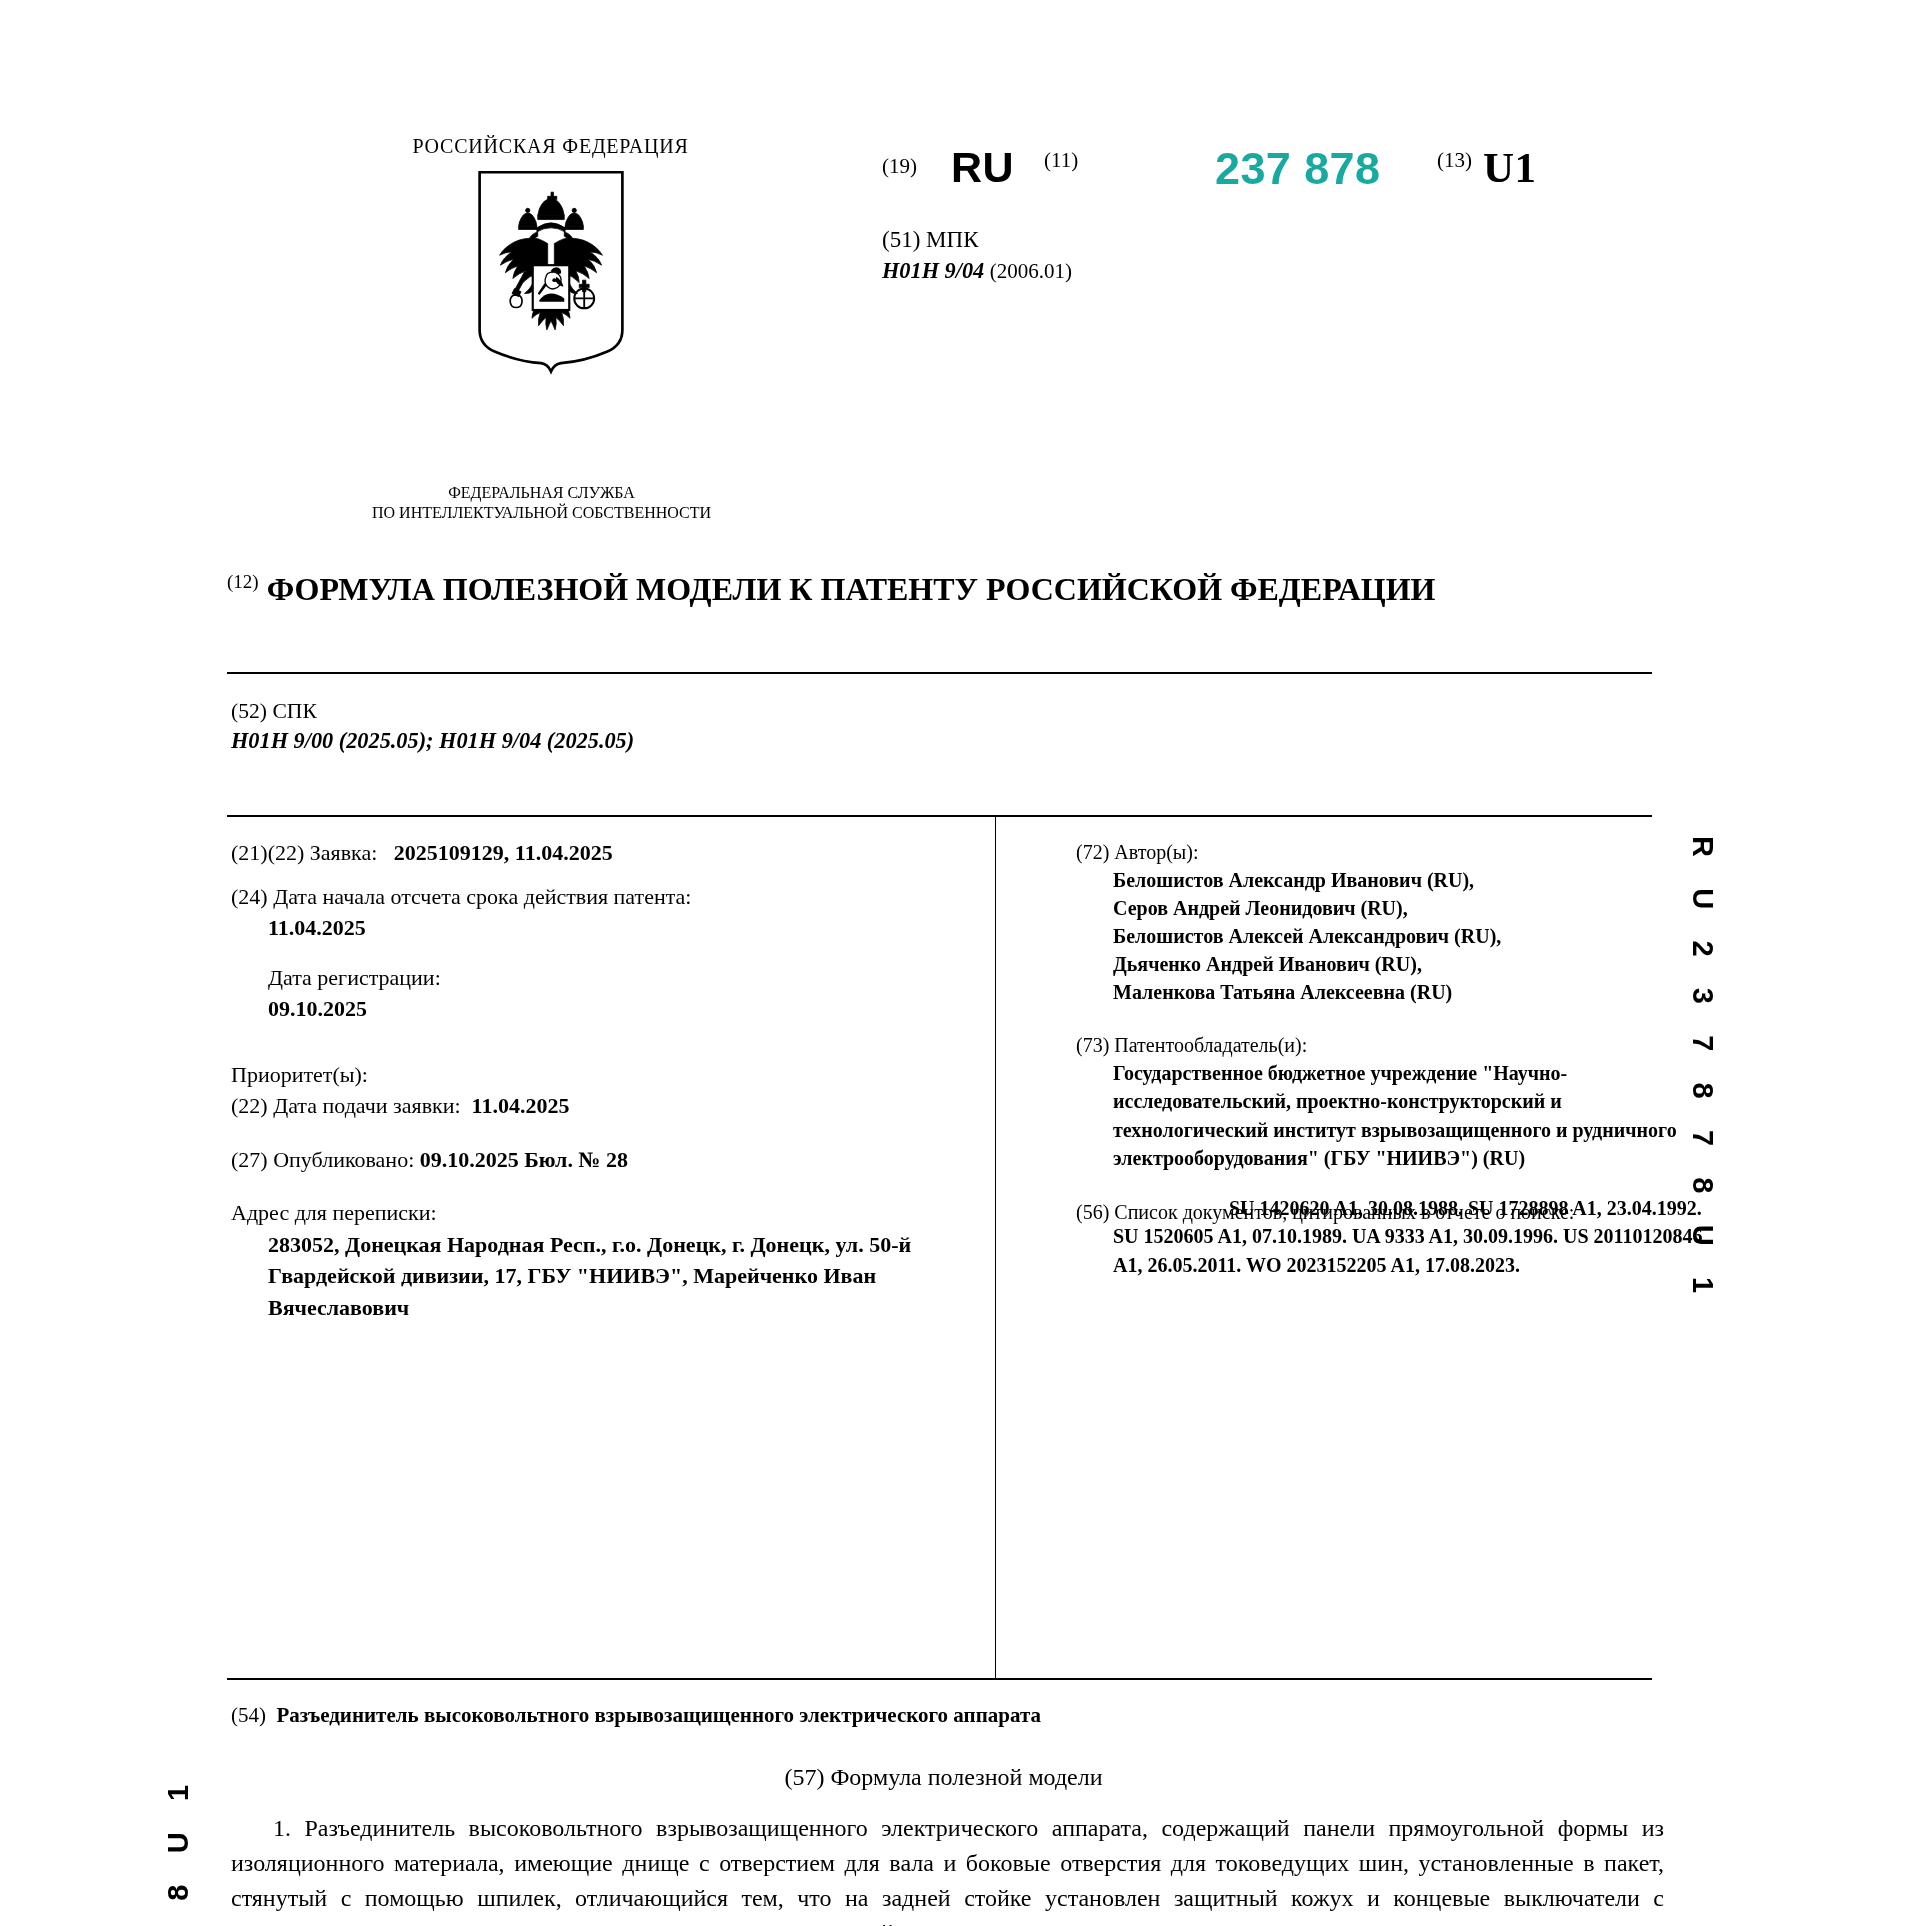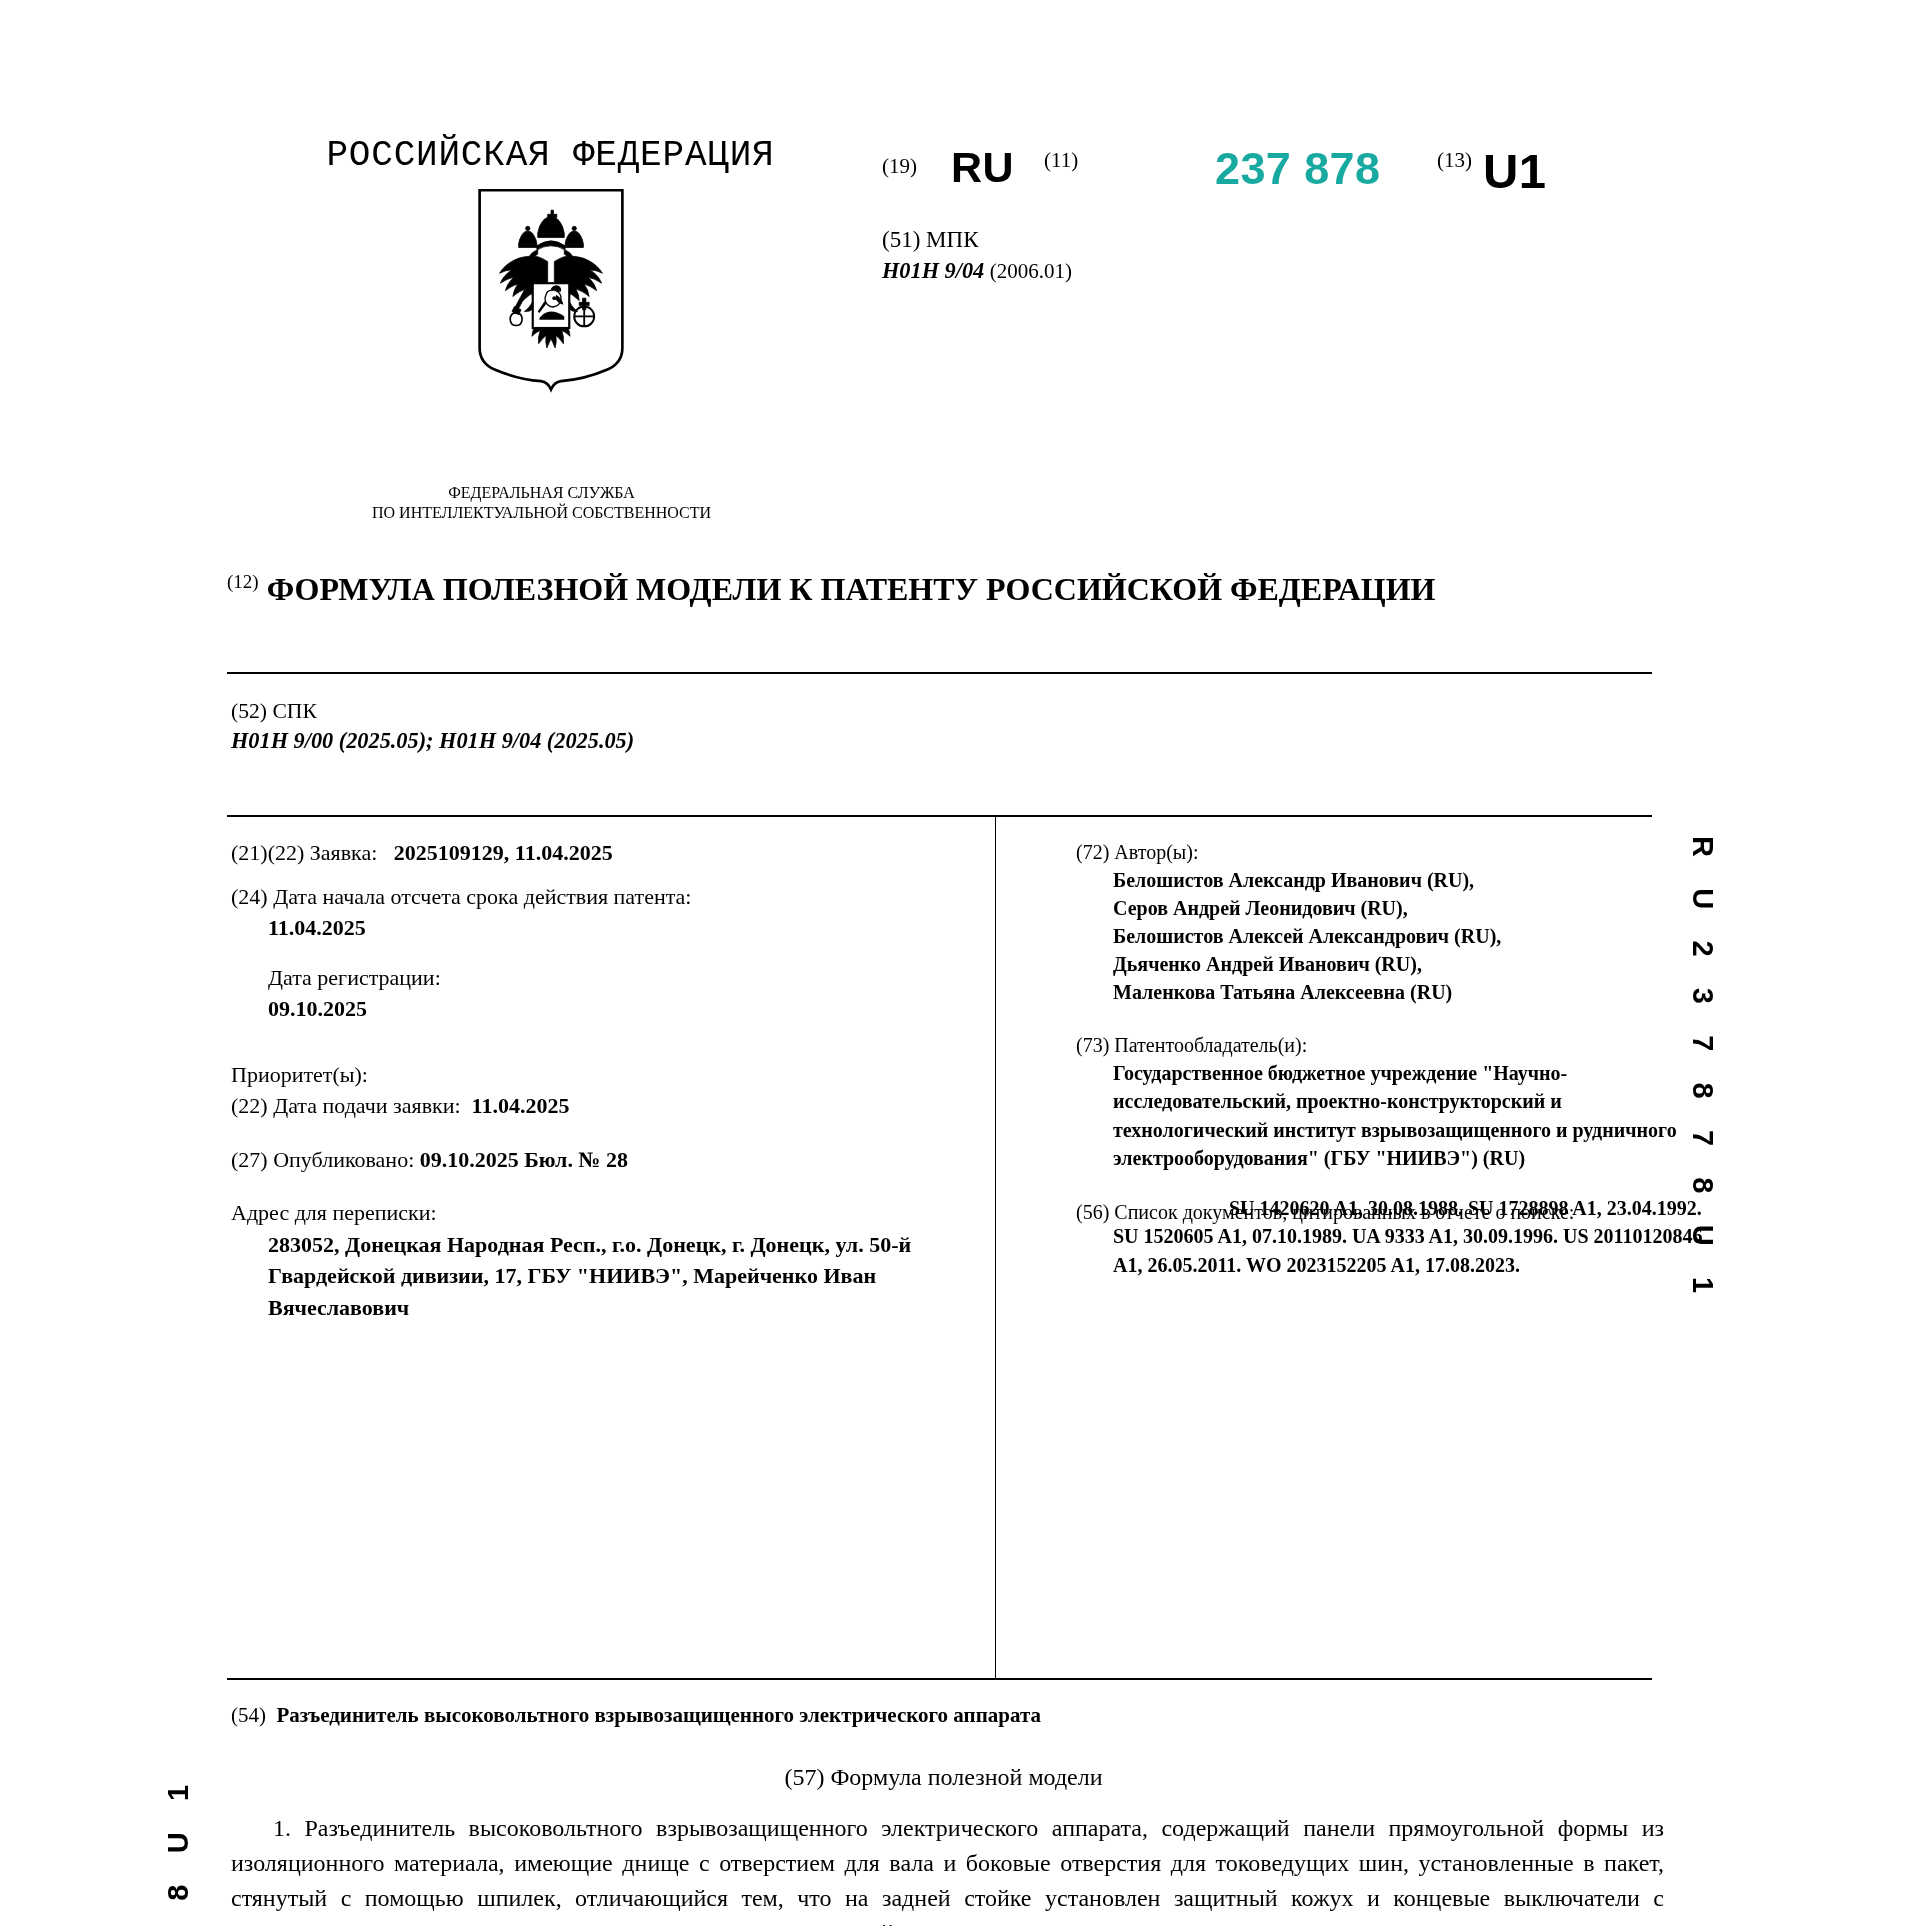--- a/index.html
+++ b/index.html
@@ -28,22 +28,22 @@
     height: 578px;
   }
   #emblem-block {
     position: absolute;
     left: 223px;
     top: 135px;
     width: 655px;
     text-align: center;
   }
   #country-name {
-    font-family: Liberation Mono, monospace;
-    font-size: 36px;
+    font-family: Liberation Serif, serif;
+    font-size: 20px;
     letter-spacing: 0.8px;
     white-space: nowrap;
   }
   #emblem-svg-wrap {
     margin-top: 8.5px;
     display: inline-block;
     width: 166px;
     height: 208px;
   }
   #agency-name {
@@ -98,23 +98,23 @@
   #inid13 {
     position: absolute;
     left: 555px;
     top: 4.6px;
     font-size: 21px;
   }
   #code-kind {
     position: absolute;
     left: 601px;
     top: 0px;
-    font-family: Liberation Sans, sans-serif;
-    font-weight: bold;
-    font-size: 49px;
+    font-family: Liberation Serif, serif;
+    font-weight: bold;
+    font-size: 43px;
     letter-spacing: 0.4px;
   }
   #ipc-block {
     position: absolute;
     left: 882px;
     top: 227px;
     width: 925px;
   }
   #ipc-label { font-size: 23px; }
   #ipc-value {

